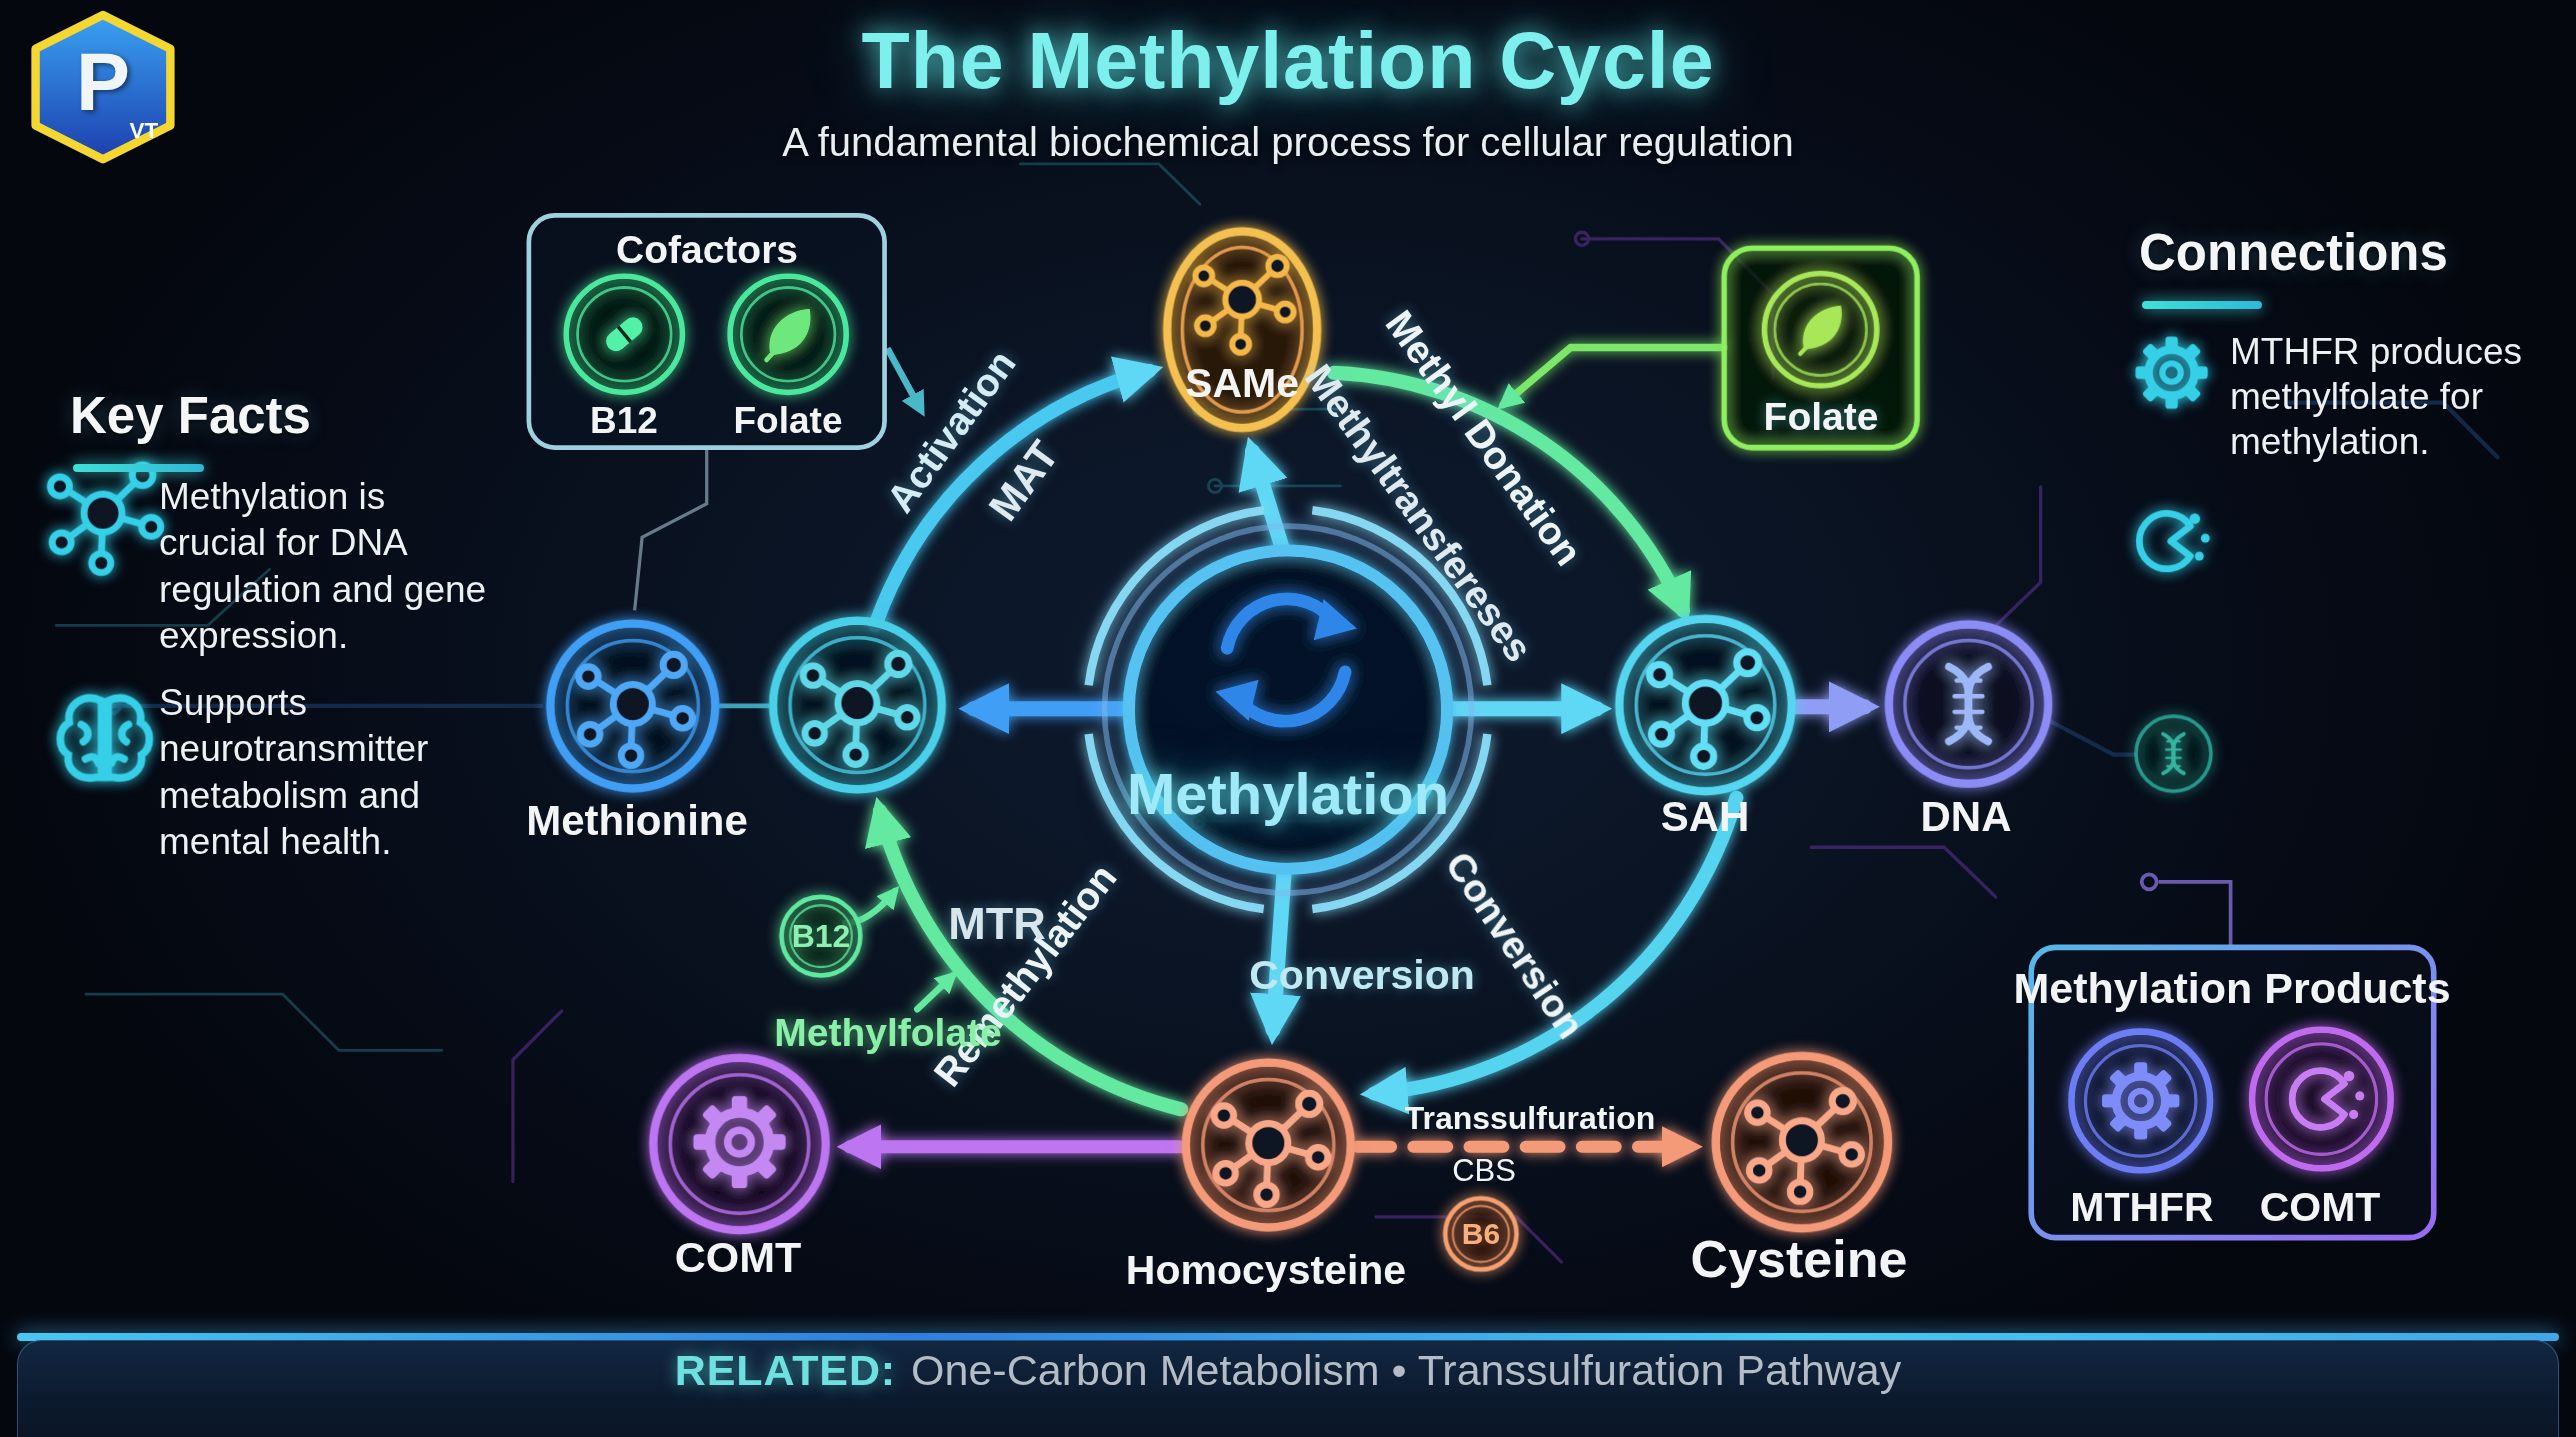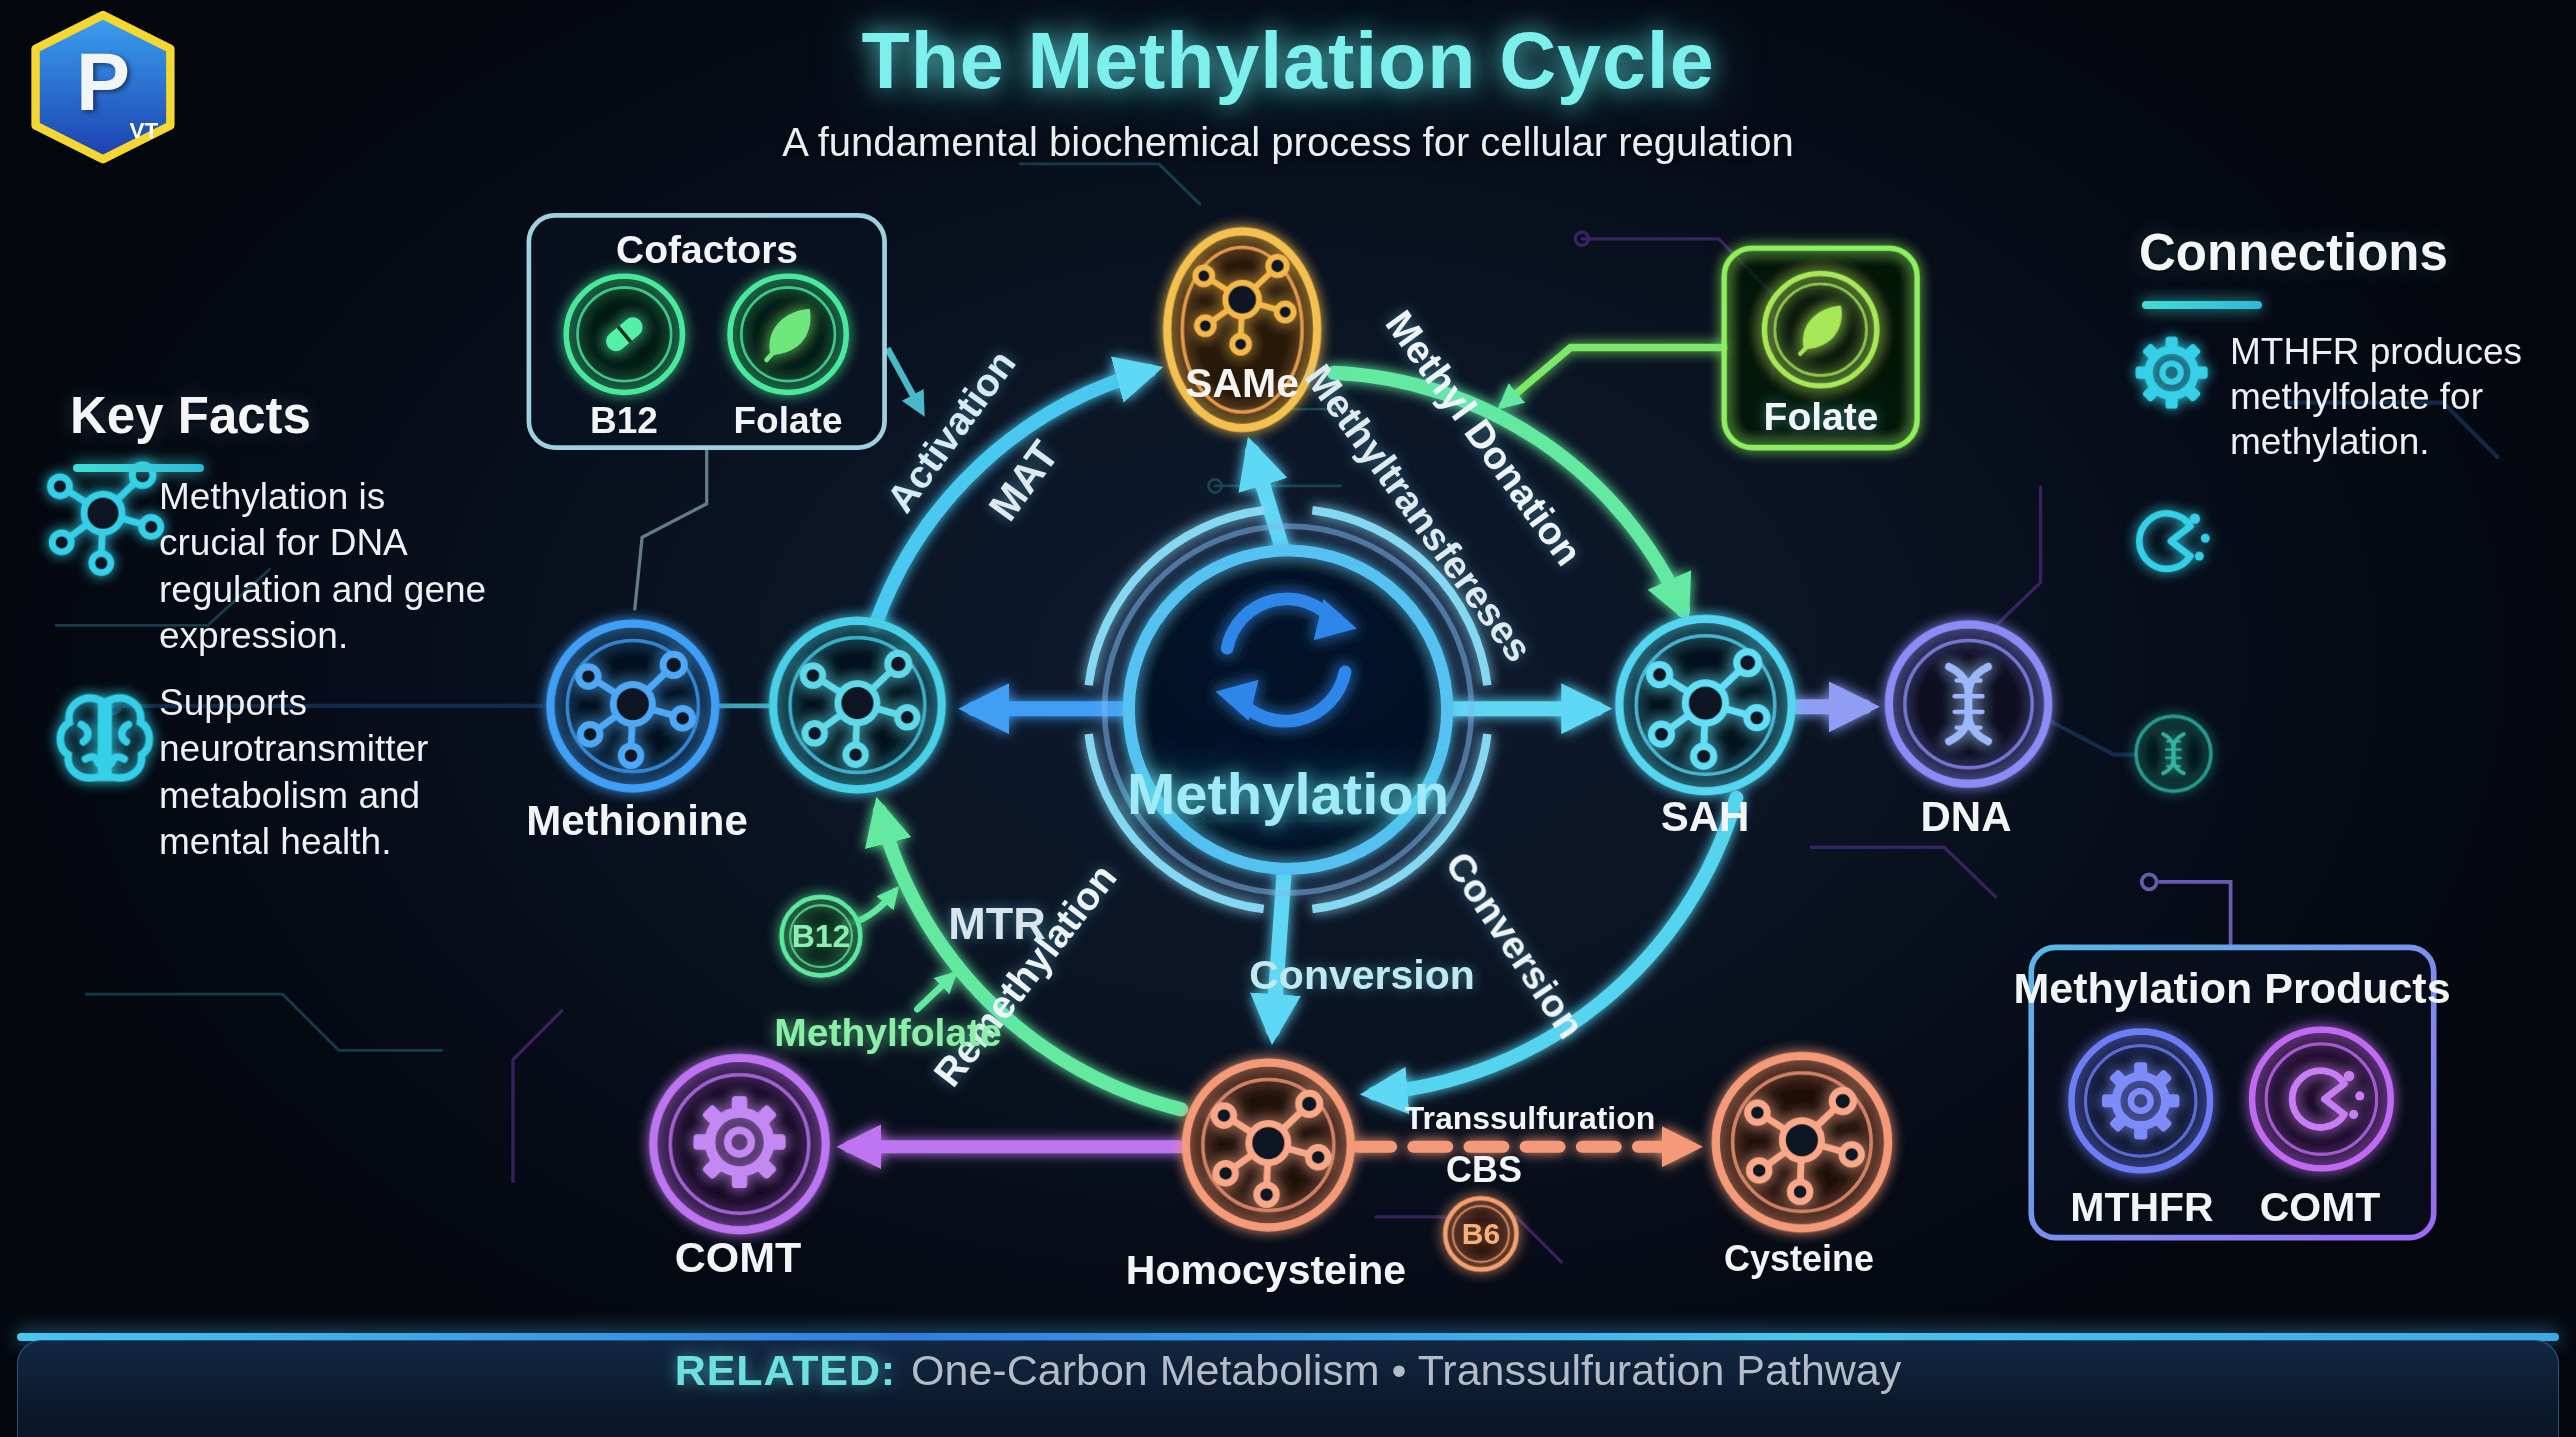--- a/index.html
+++ b/index.html
@@ -340,35 +340,35 @@
 <div class="lbl" style="left:788px;top:420px;font-size:37px;">Folate</div>
 
 <div class="lbl glow-soft" style="left:1821px;top:416px;font-size:39px;">Folate</div>
 
 <div class="lbl" style="left:1242px;top:383px;font-size:41px;color:#f4f4f2;">SAMe</div>
 <div class="lbl glow-cyan" style="left:1288px;top:794px;font-size:58px;color:#9fe9f8;">Methylation</div>
 <div class="lbl" style="left:637px;top:821px;font-size:42px;">Methionine</div>
 <div class="lbl" style="left:1705px;top:817px;font-size:42px;">SAH</div>
 <div class="lbl" style="left:1966px;top:817px;font-size:42px;">DNA</div>
 <div class="lbl" style="left:1266px;top:1270px;font-size:41px;">Homocysteine</div>
-<div class="lbl" style="left:1799px;top:1259px;font-size:36px;">Cysteine</div>
+<div class="lbl" style="left:1799px;top:1259px;font-size:52px;">Cysteine</div>
 <div class="lbl" style="left:738px;top:1257px;font-size:43px;">COMT</div>
 
 <div class="lbl glow-soft" style="left:951px;top:431px;font-size:39px;color:#d5ecf5;transform:translate(-50%,-50%) rotate(-54deg);">Activation</div>
 <div class="lbl glow-soft" style="left:1024px;top:481px;font-size:41px;color:#dfeaf0;transform:translate(-50%,-50%) rotate(-54deg);">MAT</div>
 <div class="lbl glow-soft" style="left:1484px;top:438px;font-size:39px;color:#eef4f6;transform:translate(-50%,-50%) rotate(54deg);">Methyl Donation</div>
 <div class="lbl glow-soft" style="left:1419px;top:513px;font-size:39px;color:#dfeaf0;transform:translate(-50%,-50%) rotate(54deg);">Methyltransfereses</div>
 <div class="lbl glow-soft" style="left:1025px;top:975px;font-size:39px;color:#eef4f6;transform:translate(-50%,-50%) rotate(-52deg);">Remethylation</div>
 <div class="lbl glow-soft" style="left:997px;top:923px;font-size:45px;color:#d8e6ec;">MTR</div>
 <div class="lbl glow-green" style="left:821px;top:936px;font-size:32px;color:#8df0b0;">B12</div>
 <div class="lbl glow-green" style="left:888px;top:1032px;font-size:39px;color:#8af0a8;">Methylfolate</div>
 <div class="lbl glow-soft" style="left:1362px;top:975px;font-size:41px;color:#bfeaf2;">Conversion</div>
 <div class="lbl glow-soft" style="left:1515px;top:945px;font-size:39px;color:#eef4f6;transform:translate(-50%,-50%) rotate(56deg);">Conversion</div>
 <div class="lbl" style="left:1530px;top:1118px;font-size:32px;font-weight:600;">Transsulfuration</div>
-<div class="lbl" style="left:1484px;top:1170px;font-size:36px;font-weight:700;">CBS</div>
+<div class="lbl" style="left:1484px;top:1170px;font-size:31px;font-weight:400;">CBS</div>
 <div class="lbl glow-orange" style="left:1481px;top:1234px;font-size:30px;color:#f6b080;">B6</div>
 
 <div class="lbl" style="left:2232px;top:988px;font-size:43px;">Methylation Products</div>
 <div class="lbl" style="left:2142px;top:1207px;font-size:41px;">MTHFR</div>
 <div class="lbl" style="left:2320px;top:1207px;font-size:41px;">COMT</div>
 
 <div class="footer-strip"></div>
 <div class="footer-bar">
   <div class="footer-left">
     <span class="related-label">RELATED:</span>

